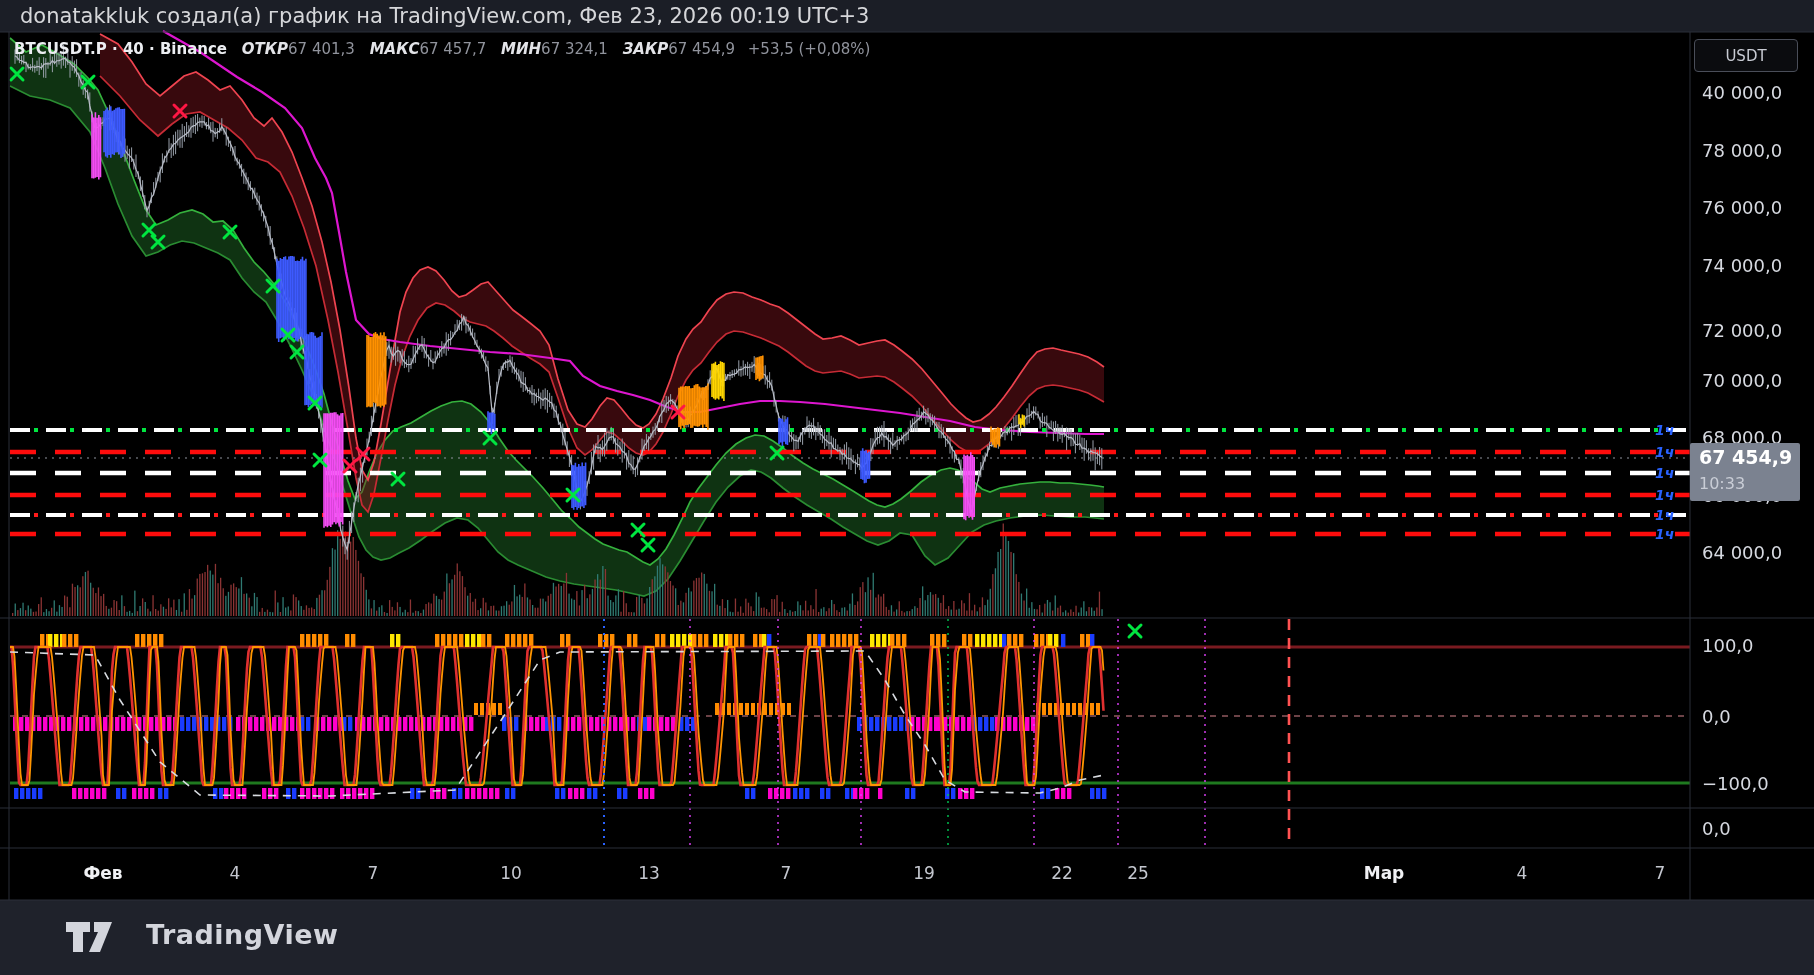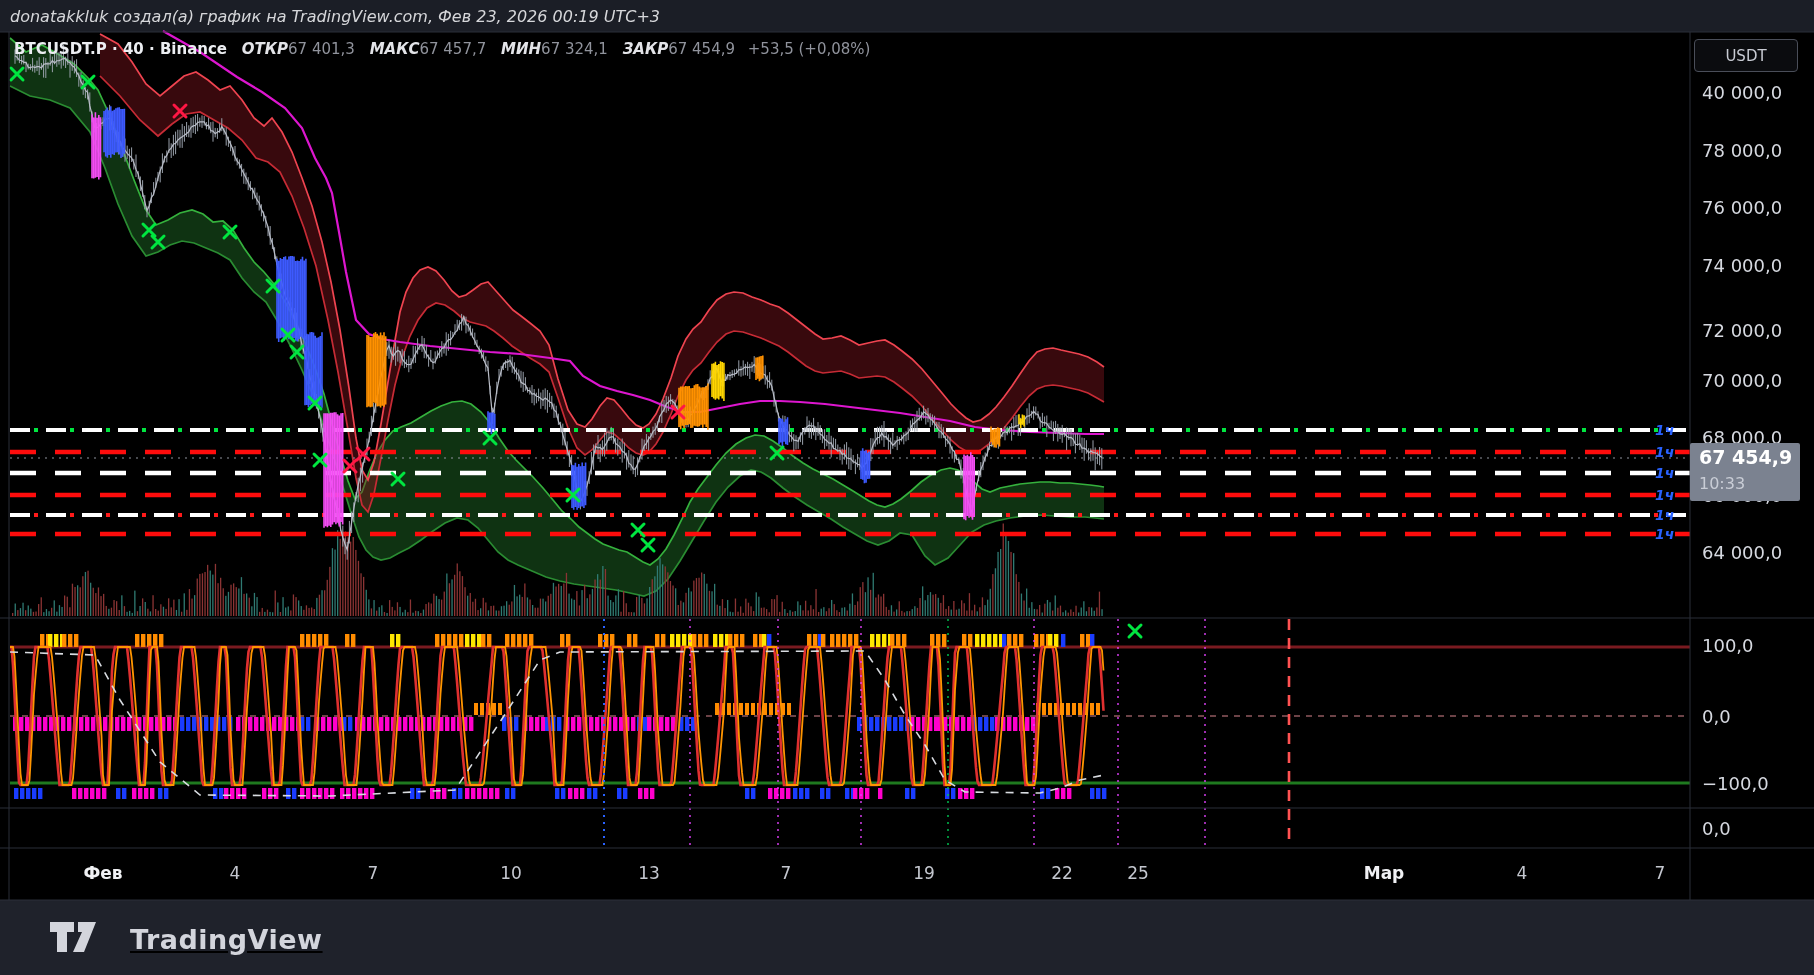--- a/index.html
+++ b/index.html
@@ -1,20 +1,20 @@
 <!DOCTYPE html>
 <html><head>
 <meta charset="utf-8">
 <style>
   html,body{margin:0;padding:0;background:#0d0e12;}
   .stage{position:relative;width:1814px;height:975px;background:#20232c;overflow:hidden;
          font-family:"DejaVu Sans","Liberation Sans",sans-serif;}
   .hdr{position:absolute;left:0;top:0;width:100%;height:32px;background:#1b1e26;}
-  .hdr span{position:absolute;left:10px;top:50%;transform:translateY(-50%);
-            font-size:16px;color:#d6d7da;white-space:nowrap;font-style:italic;}
+  .hdr span{position:absolute;left:20px;top:50%;transform:translateY(-50%);
+            font-size:21px;color:#d6d7da;white-space:nowrap;}
   .chart-bg{position:absolute;left:0;top:32px;width:1814px;height:868px;background:#000;}
   svg.canvas{position:absolute;left:0;top:0;width:1814px;height:975px;}
   .legend{position:absolute;left:14px;top:40px;font-size:15px;white-space:nowrap;z-index:5;pointer-events:none;}
   .legend .sym{color:#eceef2;font-weight:bold;}
   .legend .lab{color:#e3e4e8;font-weight:bold;margin-left:10px;font-style:italic;}
   .legend .val{color:#90939c;}
   .legend .chg{color:#90939c;margin-left:8px;}
   .usdt{position:absolute;left:1694px;top:39px;width:102px;height:31px;border:1px solid #4a4e59;
         border-radius:4px;color:#c8cbd3;font-size:15px;display:flex;align-items:center;
         justify-content:center;z-index:6;background:#0b0c0f;cursor:pointer;}
@@ -23,21 +23,21 @@
   .otick{position:absolute;left:1702px;transform:translateY(-50%);font-size:18px;color:#d6d9e0;z-index:4;}
   .tflab{position:absolute;left:1655px;transform:translateY(-50%);font-size:14px;font-weight:bold;
          color:#2962ff;z-index:5;font-style:italic;}
   .pricebox{position:absolute;left:1690px;top:443px;width:110px;height:58px;background:#7b8290;
             border-radius:2px;z-index:7;padding-left:9px;box-sizing:border-box;}
   .pricebox .pv{display:block;font-size:19px;font-weight:bold;color:#ffffff;line-height:29px;}
   .pricebox .cd{display:block;font-size:16px;color:#c9cdd6;line-height:24px;}
   .ttick{position:absolute;top:873px;transform:translate(-50%,-50%);font-size:17px;color:#c4c7cf;z-index:4;}
   .ttick.month{color:#f0f1f4;font-weight:bold;}
   .footer{position:absolute;left:0;top:901px;width:100%;height:74px;background:#1f222b;z-index:3;}
-  .brand{position:absolute;left:50px;top:18px;display:flex;align-items:flex-end;cursor:pointer;text-decoration:underline;}
+  .brand{position:absolute;left:66px;top:18px;display:flex;align-items:flex-start;cursor:pointer;}
   .brand svg{display:block;}
   .brand .bt{margin-left:14px;font-size:27px;font-weight:bold;color:#d3d5dc;letter-spacing:.5px;}
   .axis-zone{position:absolute;z-index:2;}
 </style>
 </head>
 <body>
 
 <div class="stage">
   <div class="hdr">
     <span>donatakkluk создал(а) график на TradingView.com, Фев 23, 2026 00:19 UTC+3</span>

